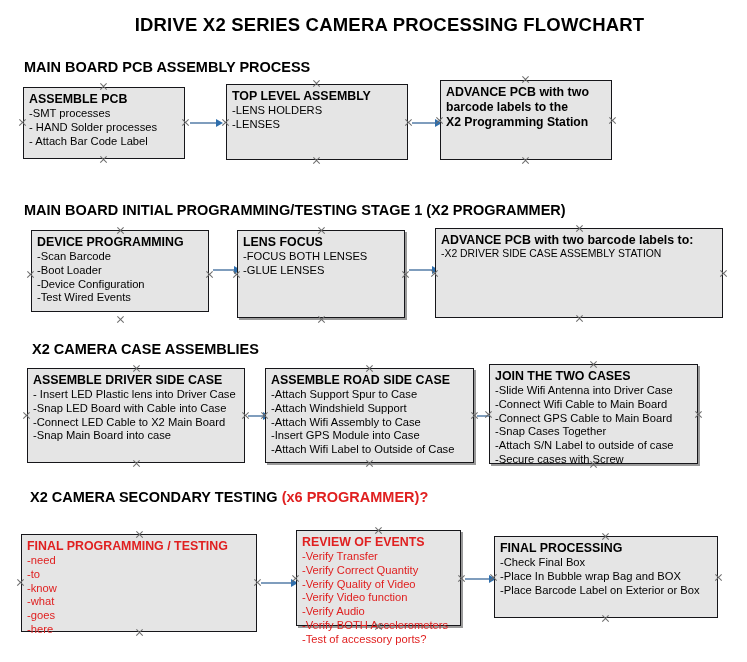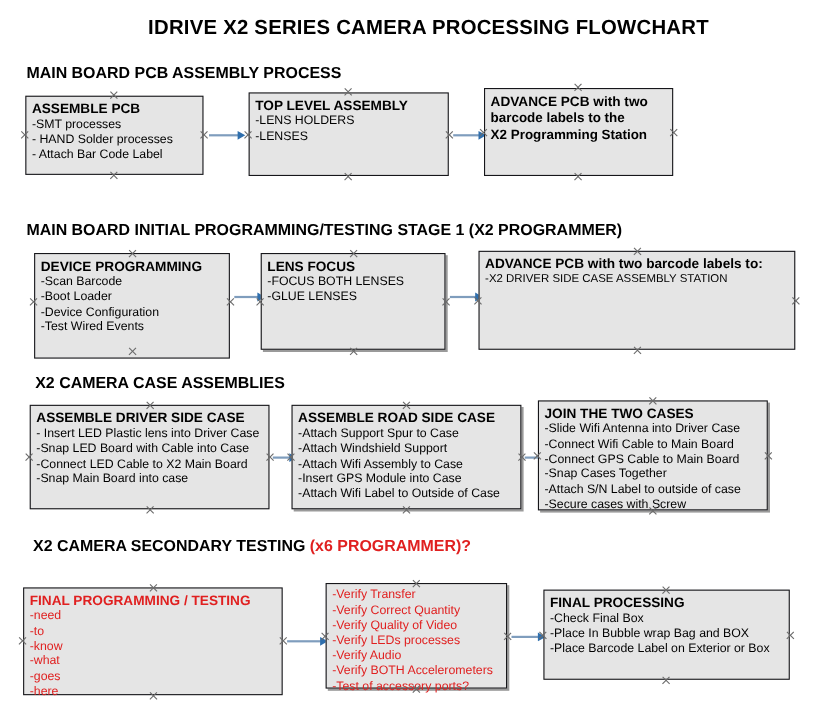--- a/index.html
+++ b/index.html
@@ -139,21 +139,21 @@
   <div class="node bold-body" style="left:440px;top:80px;width:172px;height:80px;">
     <div class="head">ADVANCE PCB with two</div>
     <div class="line">barcode labels to the</div>
     <div class="line"> X2 Programming Station</div>
   </div>
   <div class="hx" style="left:521px;top:75px;"></div>
   <div class="hx" style="left:521px;top:156px;"></div>
   <div class="hx" style="left:435px;top:116px;"></div>
   <div class="hx" style="left:608px;top:116px;"></div>
 
-  <div class="node" style="left:31px;top:230px;width:178px;height:96px;">
+  <div class="node" style="left:31px;top:230px;width:178px;height:82px;">
     <div class="head">DEVICE PROGRAMMING</div>
     <div class="line">-Scan Barcode</div>
     <div class="line">-Boot Loader</div>
     <div class="line">-Device Configuration</div>
     <div class="line">-Test Wired Events</div>
   </div>
   <div class="hx" style="left:116px;top:226px;"></div>
   <div class="hx" style="left:116px;top:315px;"></div>
   <div class="hx" style="left:26px;top:270px;"></div>
   <div class="hx" style="left:205px;top:270px;"></div>
@@ -249,24 +249,25 @@
   <div class="hx" style="left:135px;top:628px;"></div>
   <div class="hx" style="left:16px;top:578px;"></div>
   <div class="hx" style="left:253px;top:578px;"></div>
 
   <div class="arrow" style="left:261px;top:578px;width:37px;">
     <div class="shaft" style="width:31px;"></div>
       <div class="head" style="left:30px;"></div>
   </div>
 
   <div class="node red shadowed" style="left:296px;top:530px;width:165px;height:96px;">
+    <div class="head">REVIEW OF EVENTS</div>
     <div class="line">-Verify Transfer</div>
     <div class="line">-Verify Correct Quantity</div>
     <div class="line">-Verify Quality of Video</div>
-    <div class="line">-Verify LEDs processes</div>
+    <div class="line">-Verify Video function</div>
     <div class="line">-Verify Audio</div>
     <div class="line">-Verify BOTH Accelerometers</div>
     <div class="line">-Test of accessory ports?</div>
   </div>
   <div class="hx" style="left:374px;top:526px;"></div>
   <div class="hx" style="left:374px;top:622px;"></div>
   <div class="hx" style="left:291px;top:574px;"></div>
   <div class="hx" style="left:457px;top:574px;"></div>
 
   <div class="arrow" style="left:465px;top:574px;width:31px;">

